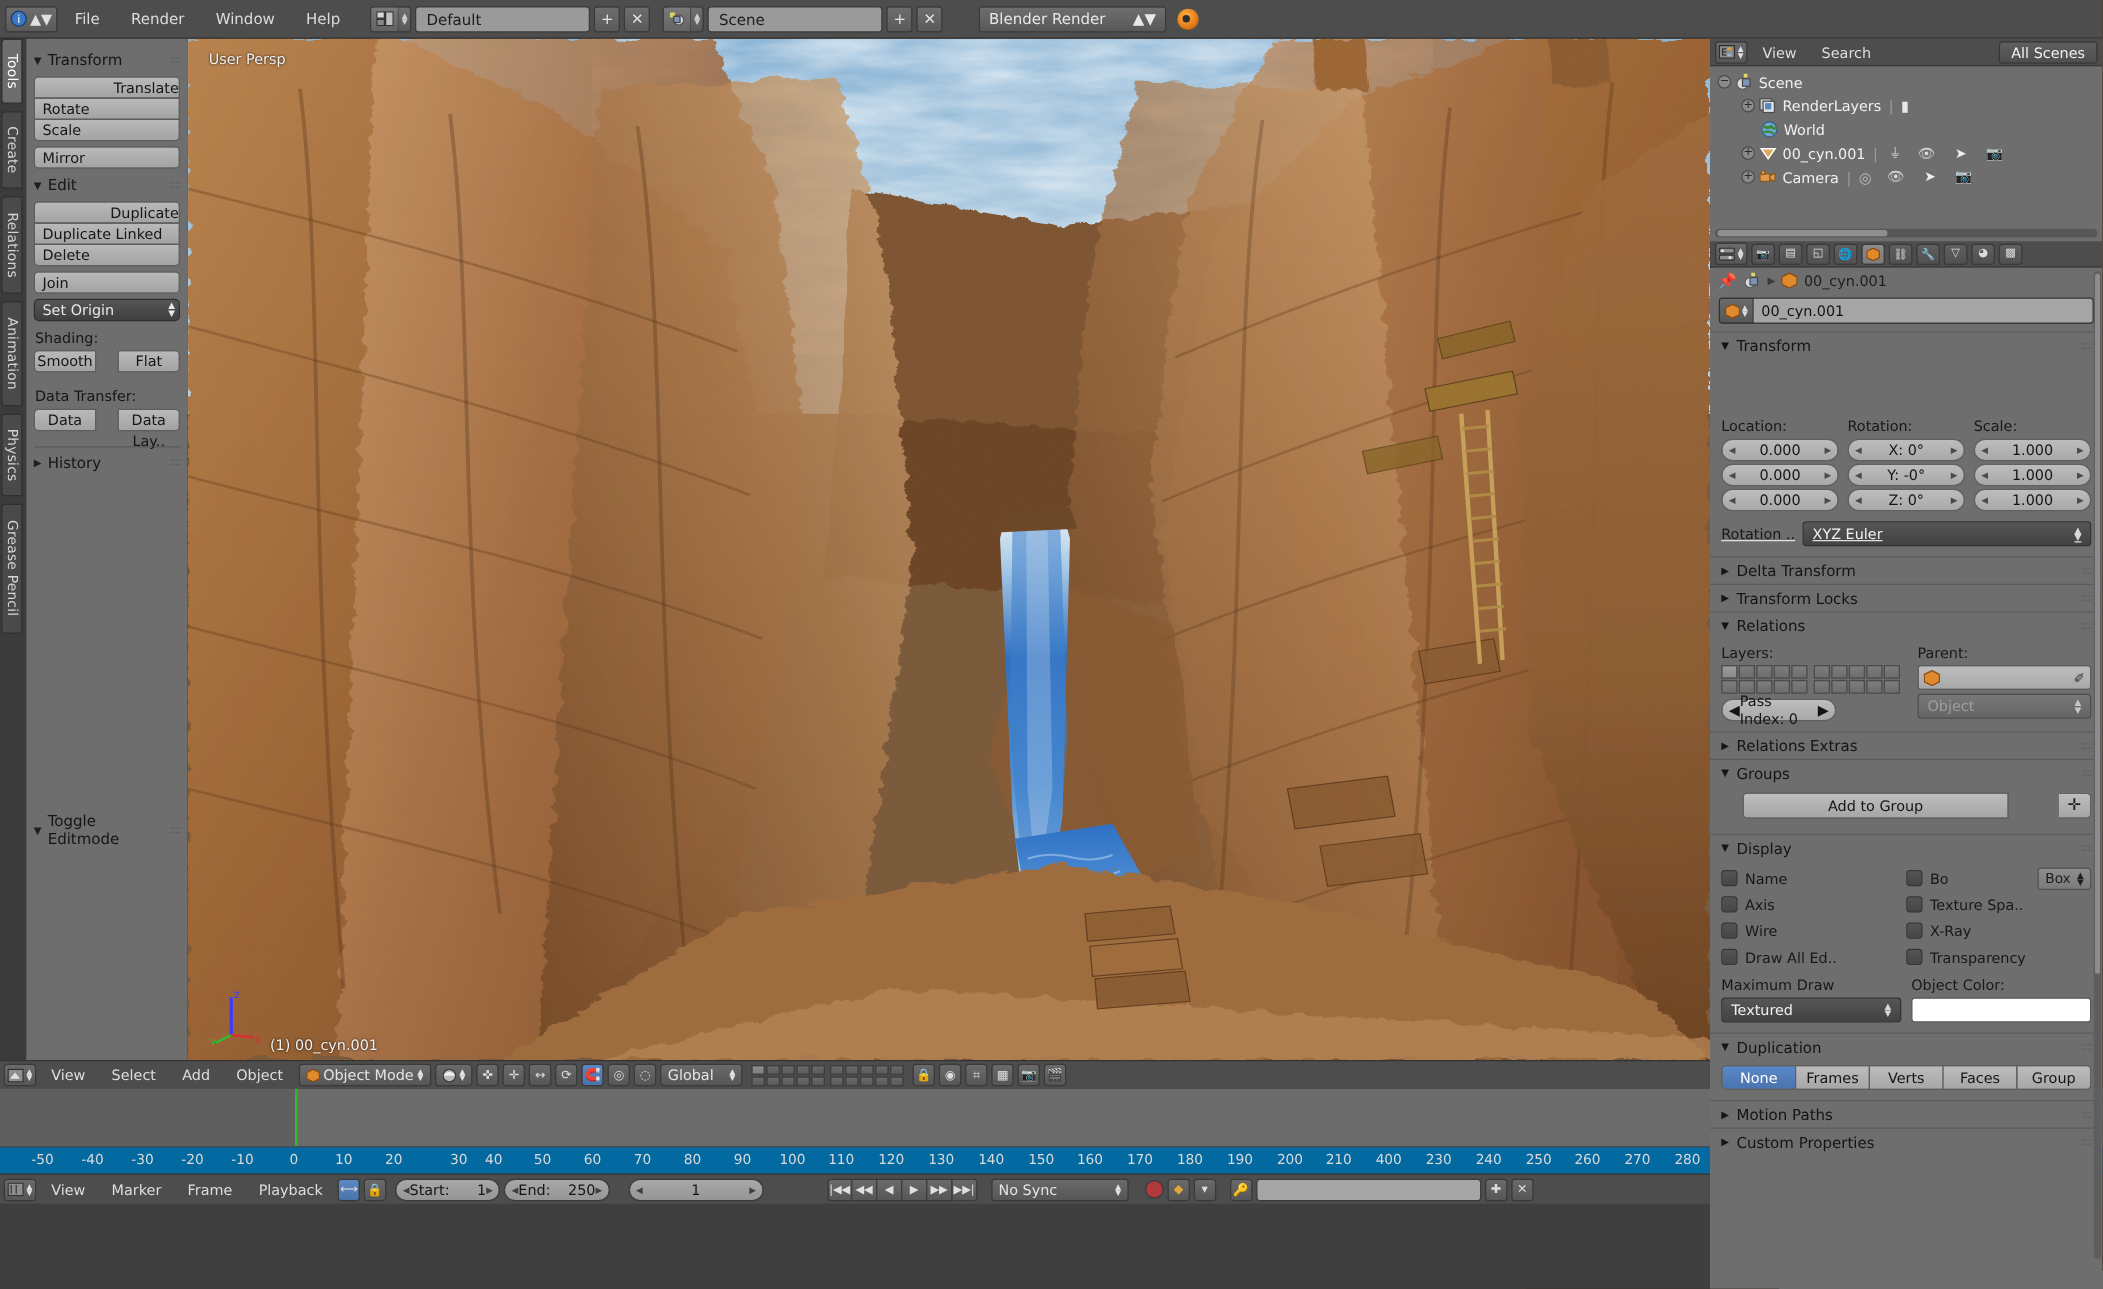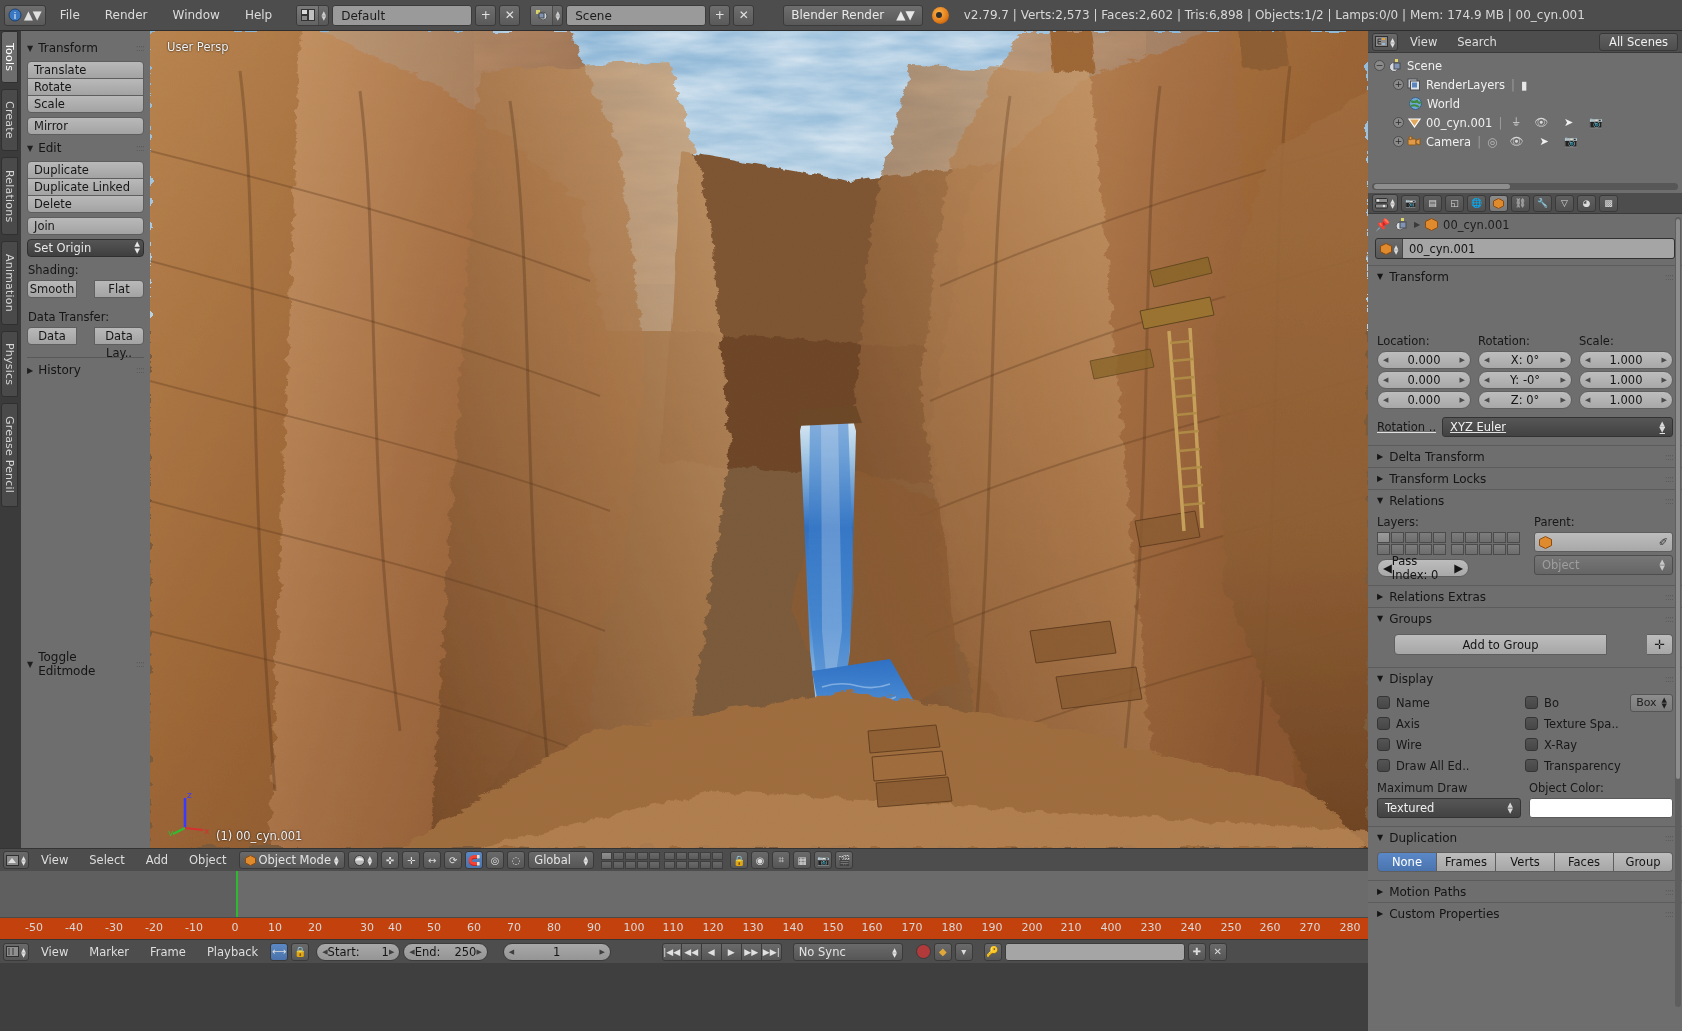--- a/index.html
+++ b/index.html
@@ -38,21 +38,21 @@
     height:21px; line-height:20px; padding:0 8px; min-width:140px;
     background:#9a9a9a; color:#1c1c1c; border:1px solid #3b3b3b;
     border-radius:3px; font-size:12px;
   }
   .sqbtn{
     width:21px; height:21px; border-radius:3px;
     background:linear-gradient(#6e6e6e,#5a5a5a); border:1px solid #3a3a3a;
     display:flex; align-items:center; justify-content:center; font-size:12px; color:#e2e2e2;
   }
   .engine{
-    height:21px; display:flex; align-items:center; gap:12px; padding:0 7px;
+    height:21px; display:flex; align-items:center; gap:22px; padding:0 7px;
     background:linear-gradient(#6e6e6e,#585858); border:1px solid #3b3b3b;
     border-radius:3px; font-size:12px; color:#e8e8e8; margin-left:26px;
   }
   .statusline{ font-size:12px; color:#d8d8d8; margin-left:12px; white-space:nowrap; }
   .blendlogo{
     width:17px;height:17px;border-radius:50%;
     background:radial-gradient(circle at 40% 35%,#ffb347,#e07a19 60%,#8c4208);
     position:relative; flex:none; margin-left:6px;
   }
   .blendlogo::after{content:"";position:absolute;left:4px;top:5px;width:6px;height:6px;border-radius:50%;background:#2e2e2e;}
@@ -78,21 +78,21 @@
   }
   .panelhdr{ display:flex; align-items:center; gap:5px; height:18px; margin:3px 0 4px 0; }
   .panelhdr .tri{ font-size:8px; color:#1e1e1e; }
   .panelhdr .lbl{ font-size:12px; color:#151515; }
   .panelhdr .grip{ margin-left:auto; font-size:9px; color:#5a5a5a; letter-spacing:-1px; }
   .tbtn{
     height:18px; line-height:17px; background:linear-gradient(#b9b9b9,#a3a3a3);
     border:1px solid #5e5e5e; color:#161616; font-size:11.5px;
     padding-left:6px; margin-bottom:-1px;
   }
-  .tbtn.top{ border-radius:4px 4px 0 0; }
+  .tbtn.top{ border-radius:4px 4px 0 0;text-align:right; }
   .tbtn.mid{ border-radius:0; }
   .tbtn.bot{ border-radius:0 0 4px 4px; }
   .tbtn.solo{ border-radius:4px; margin-bottom:4px; }
   .tbtn.dark{
     background:linear-gradient(#555,#3f3f3f); color:#e8e8e8; border:1px solid #2f2f2f;
     border-radius:4px; display:flex; align-items:center; margin-bottom:4px;
   }
   .tbtn.dark .sp{ margin-left:auto; margin-right:3px; font-size:7px; line-height:7px; display:flex; flex-direction:column; }
   .sublbl{ font-size:11.5px; color:#161616; margin:6px 0 3px 1px; }
   .row2{ display:flex; gap:18px; margin-bottom:12px; }
@@ -140,21 +140,21 @@
   
   .timeline{
     position:absolute; left:0; top:871px; width:1682px; height:160px;
     background:#3f3f3f;
   }
   .tlstrip{ position:absolute; left:0; top:0; width:1682px; height:46px; background:#6b6b6b; }
   .tlstrip .dark{ position:absolute; top:0; height:46px; background:#5f5f5f; }
   .playhead{ position:absolute; left:236px; top:0; width:2px; height:46px; background:#30b830; }
   .tlruler{
     position:absolute; left:0; top:46px; width:1682px; height:22px;
-    background:#c2410c; border-top:1px solid #4a4a4a;
+    background:#0369a1; border-top:1px solid #4a4a4a;
   }
   .tick{ position:absolute; top:3px; font-size:11px; color:#d9d9d9; transform:translateX(-50%); }
   .tlhdr{
     position:absolute; left:0; top:68px; width:1682px; height:24px;
     background:#4d4d4d; border-top:1px solid #353535;
     display:flex; align-items:center; padding:0 3px; gap:3px;
   }
   .numfield{
     height:18px; display:flex; align-items:center; justify-content:space-between;
     background:linear-gradient(#a8a8a8,#959595); border:1px solid #3c3c3c;
@@ -376,21 +376,20 @@
     <div class="txtfield">Scene</div>
     <div class="sqbtn">+</div>
     <div class="sqbtn">✕</div>
 
     <div class="engine">
       <span>Blender Render</span>
       <span class="spin"><span>▲</span><span>▼</span></span>
     </div>
 
     <div class="blendlogo"></div>
-    <div class="statusline">v2.79.7 | Verts:2,573 | Faces:2,602 | Tris:6,898 | Objects:1/2 | Lamps:0/0 | Mem: 174.9 MB | 00_cyn.001</div>
   </div>
 
   <div class="rail">
     <div class="railtab sel" style="height:52px;">Tools</div>
     <div class="railtab" style="height:62px;">Create</div>
     <div class="railtab" style="height:78px;">Relations</div>
     <div class="railtab" style="height:84px;">Animation</div>
     <div class="railtab" style="height:66px;">Physics</div>
     <div class="railtab" style="height:104px;">Grease Pencil</div>
   </div>

